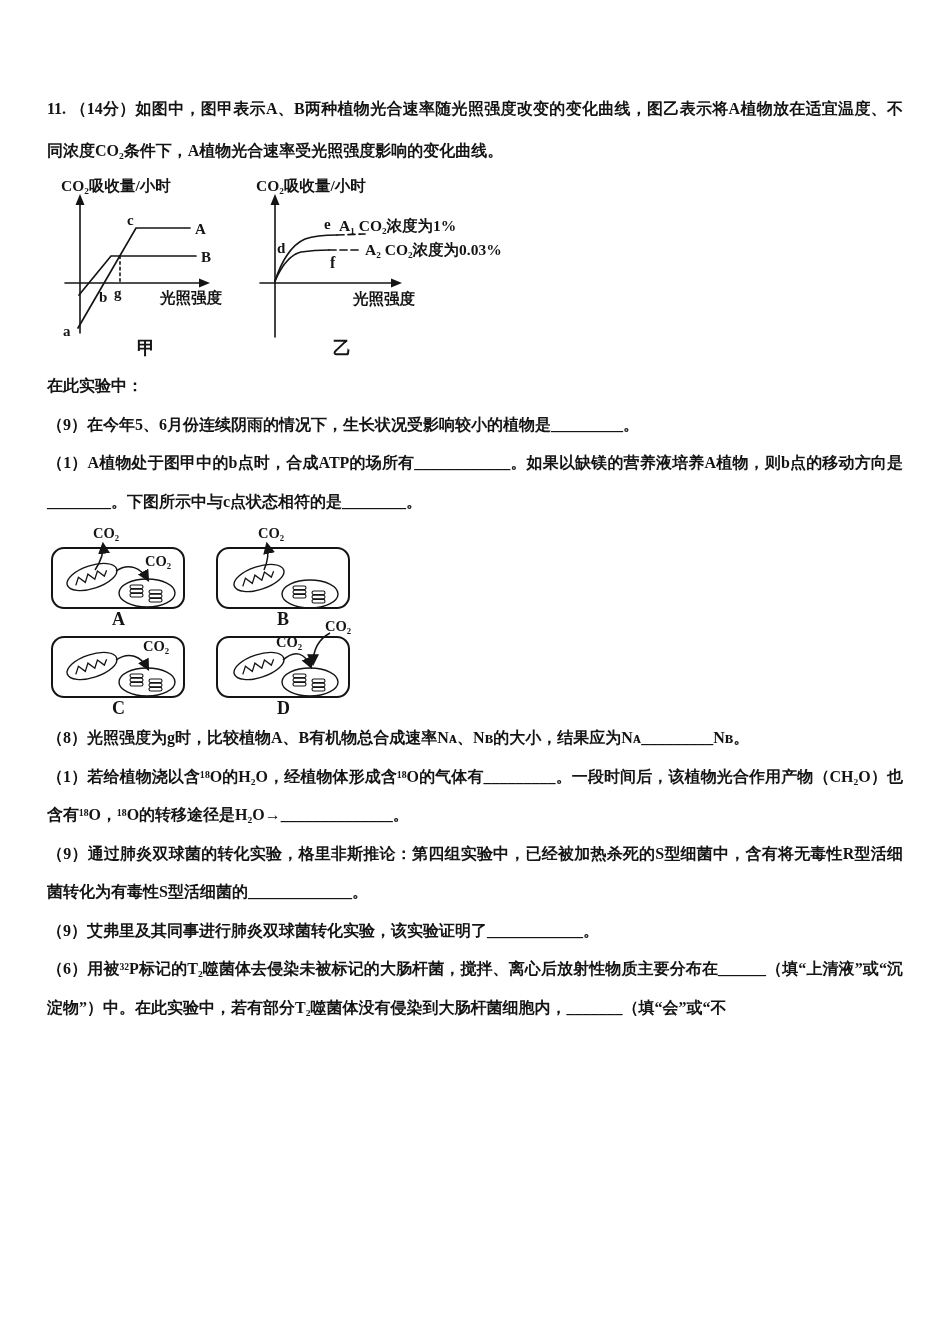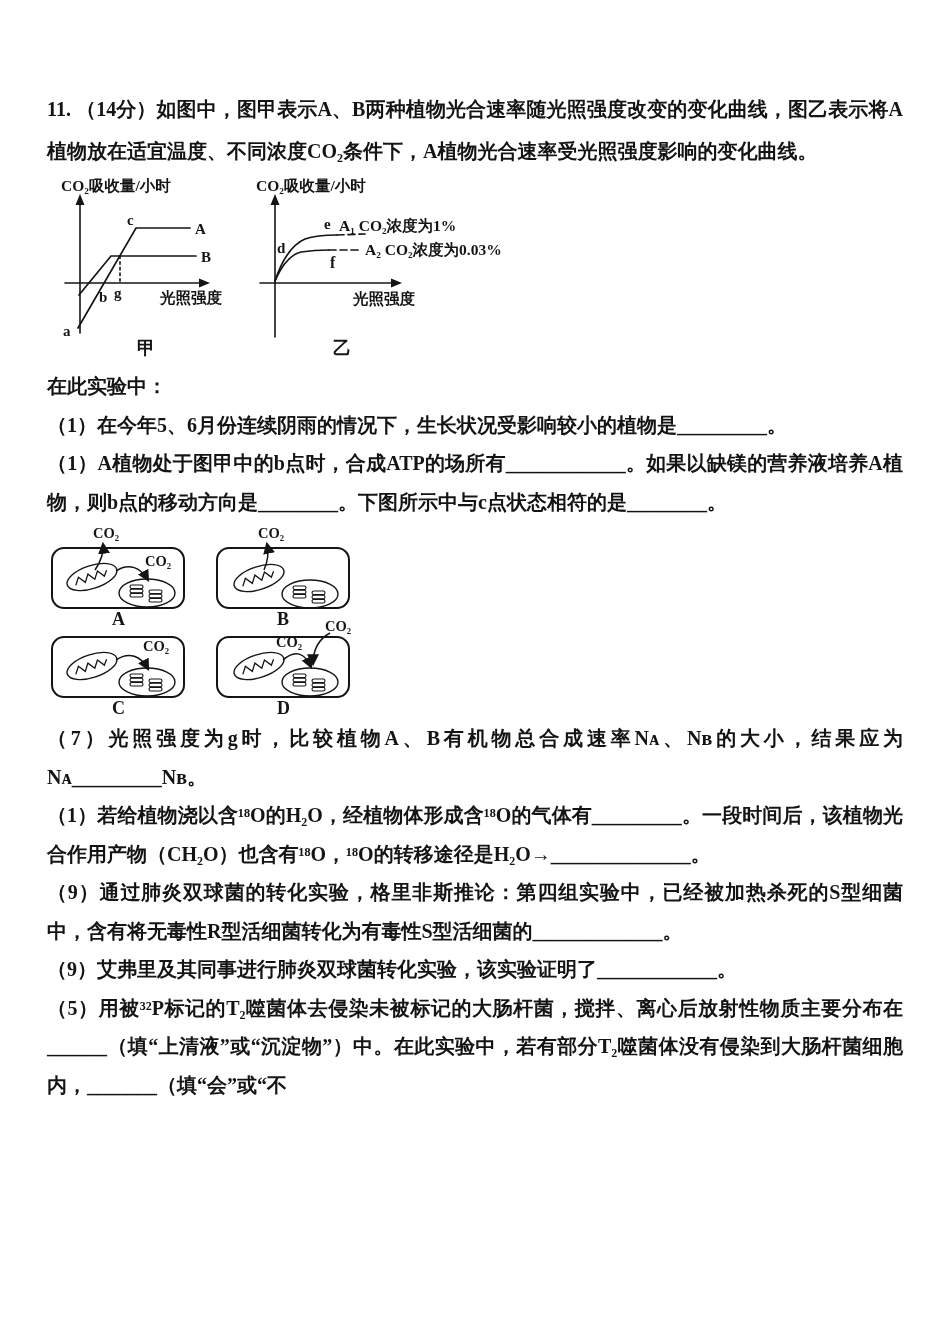--- a/index.html
+++ b/index.html
@@ -1,19 +1,19 @@
 <!DOCTYPE html>
 <html><head>
 <meta charset="utf-8">
 <style>
   html,body{margin:0;padding:0;background:#ffffff;}
   body{width:950px;height:1344px;overflow:hidden;
        font-family:"Liberation Serif","DejaVu Serif",serif;color:#141414;}
   .sheet{box-sizing:border-box;width:950px;height:1344px;padding:88px 47px 0 47px;}
-  p{margin:0;font-size:20px;line-height:38.5px;font-weight:600;text-align:justify;}
+  p{margin:0;font-size:16px;line-height:38.5px;font-weight:600;text-align:justify;}
   p.stem1{line-height:42px;}
   .figs-top{margin:3px 0 0 6px;height:192px;}
   .figs-cells{margin:4px 0 2px 0;height:192px;}
   svg{display:block;}
   svg text{font-family:"Liberation Serif","DejaVu Serif",serif;font-weight:600;fill:#141414;}
   .axlab{font-size:15.5px;}
   .ptlab{font-size:15px;}
   .cap{font-size:18px;font-weight:700;}
   .co2{font-size:14.5px;}
   .boldpt{font-size:16px;font-weight:700;}
@@ -72,21 +72,21 @@
         <text class="boldpt" x="277" y="93">f</text>
         <text class="axlab" x="286" y="56">A₁ CO₂浓度为1%</text>
         <text class="axlab" x="312" y="80">A₂ CO₂浓度为0.03%</text>
         <text class="axlab" x="300" y="129">光照强度</text>
         <text class="cap" x="280" y="179">乙</text>
       </g>
     </svg>
   </div>
 
   <p>在此实验中：</p>
-  <p>（1）在今年5、6月份连续阴雨的情况下，生长状况受影响较小的植物是_________。</p>
+  <p>（9）在今年5、6月份连续阴雨的情况下，生长状况受影响较小的植物是_________。</p>
   <p>（1）A植物处于图甲中的b点时，合成ATP的场所有____________。如果以缺镁的营养液培养A植物，则b点的移动方向是________。下图所示中与c点状态相符的是________。</p>
 
   <div class="figs-cells">
     <svg width="330" height="190" viewBox="0 0 330 190">
       <defs>
         <marker id="ah" markerWidth="9" markerHeight="9" refX="6.5" refY="4" orient="auto">
           <path d="M0,0 L8,4 L0,8 Z" fill="#141414"></path>
         </marker>
         <g id="mito">
           <ellipse rx="26" ry="11.5" fill="none" stroke="#141414" stroke-width="1.4"></ellipse>
@@ -139,20 +139,20 @@
         <use href="#chlo" transform="translate(263,157)"></use>
         <text class="co2" x="229" y="122">CO₂</text>
         <path d="M236,135 C248,124 258,128 264,142" fill="none" stroke="#141414" stroke-width="1.5" marker-end="url(#ah)"></path>
         <text class="co2" x="278" y="106">CO₂</text>
         <path d="M283,108 C272,114 266,124 266,139" fill="none" stroke="#141414" stroke-width="1.5" marker-end="url(#ah)"></path>
         <text class="cap" x="230" y="189">D</text>
       </g>
     </svg>
   </div>
 
-  <p>（7）光照强度为g时，比较植物A、B有机物总合成速率Nᴀ、Nʙ的大小，结果应为Nᴀ_________Nʙ。</p>
+  <p>（8）光照强度为g时，比较植物A、B有机物总合成速率Nᴀ、Nʙ的大小，结果应为Nᴀ_________Nʙ。</p>
   <p>（1）若给植物浇以含¹⁸O的H₂O，经植物体形成含¹⁸O的气体有_________。一段时间后，该植物光合作用产物（CH₂O）也含有¹⁸O，¹⁸O的转移途径是H₂O→______________。</p>
 
   <p>（9）通过肺炎双球菌的转化实验，格里非斯推论：第四组实验中，已经被加热杀死的S型细菌中，含有将无毒性R型活细菌转化为有毒性S型活细菌的_____________。</p>
   <p>（9）艾弗里及其同事进行肺炎双球菌转化实验，该实验证明了____________。</p>
-  <p>（5）用被³²P标记的T₂噬菌体去侵染未被标记的大肠杆菌，搅拌、离心后放射性物质主要分布在______（填“上清液”或“沉淀物”）中。在此实验中，若有部分T₂噬菌体没有侵染到大肠杆菌细胞内，_______（填“会”或“不</p>
+  <p>（6）用被³²P标记的T₂噬菌体去侵染未被标记的大肠杆菌，搅拌、离心后放射性物质主要分布在______（填“上清液”或“沉淀物”）中。在此实验中，若有部分T₂噬菌体没有侵染到大肠杆菌细胞内，_______（填“会”或“不</p>
 
 </div>
 
 </body></html>

